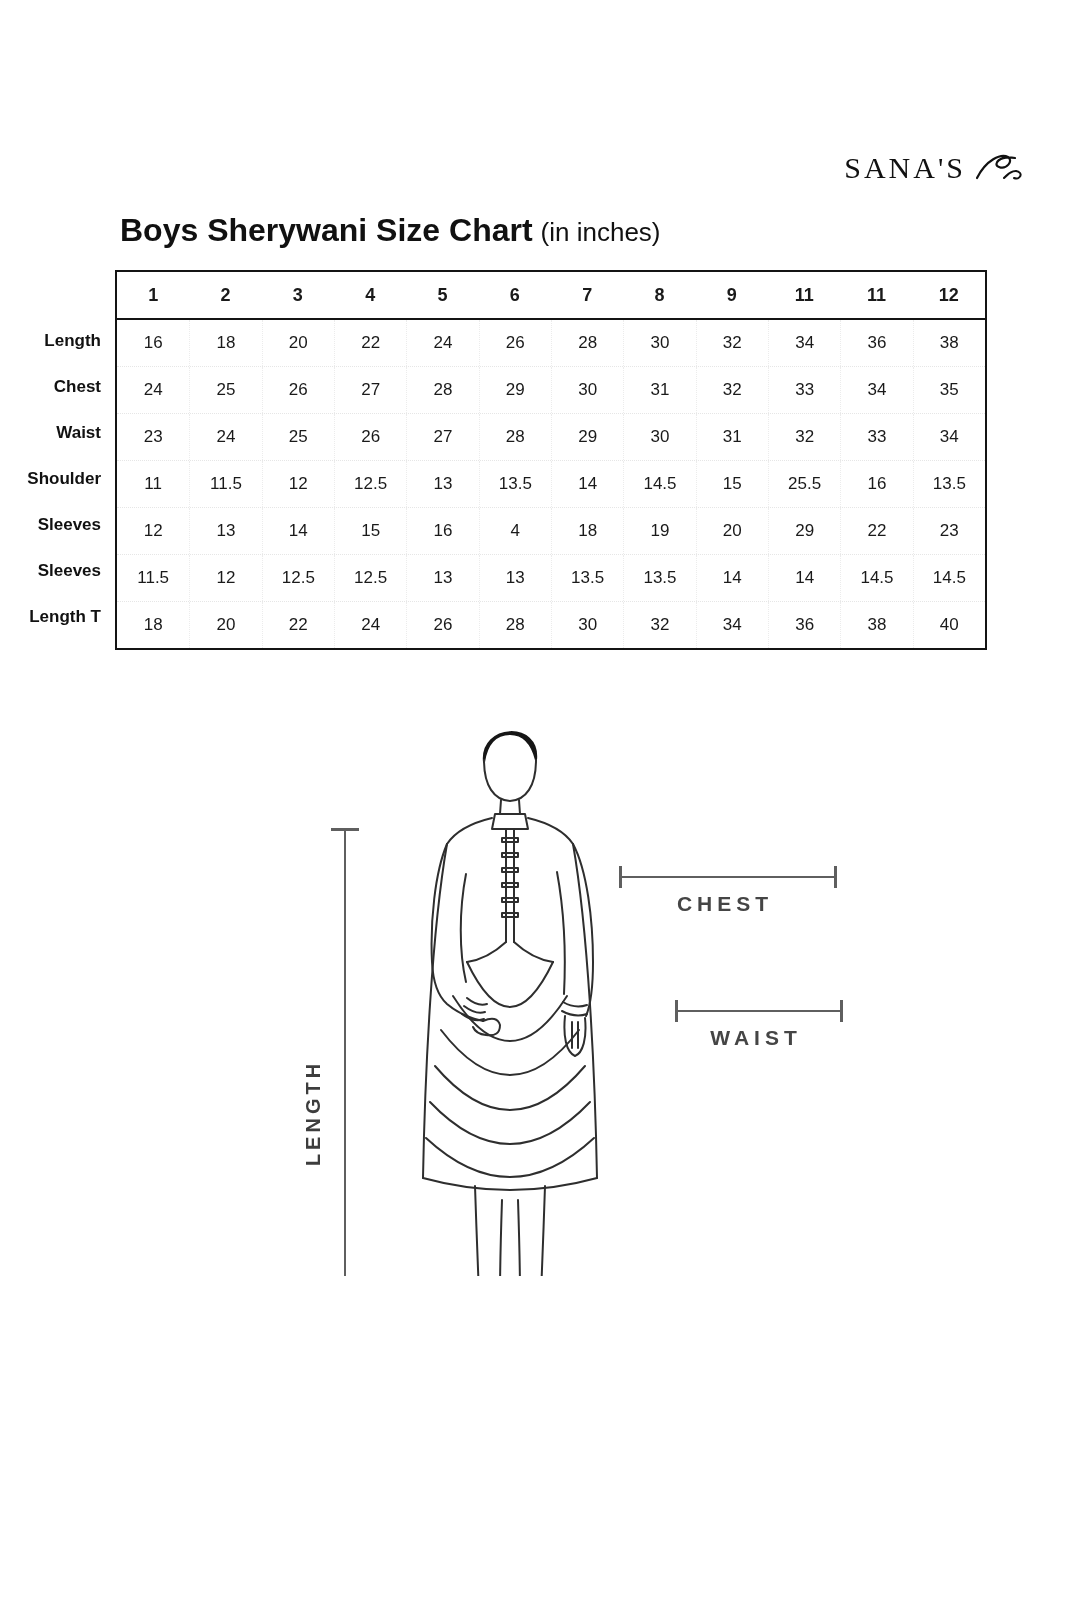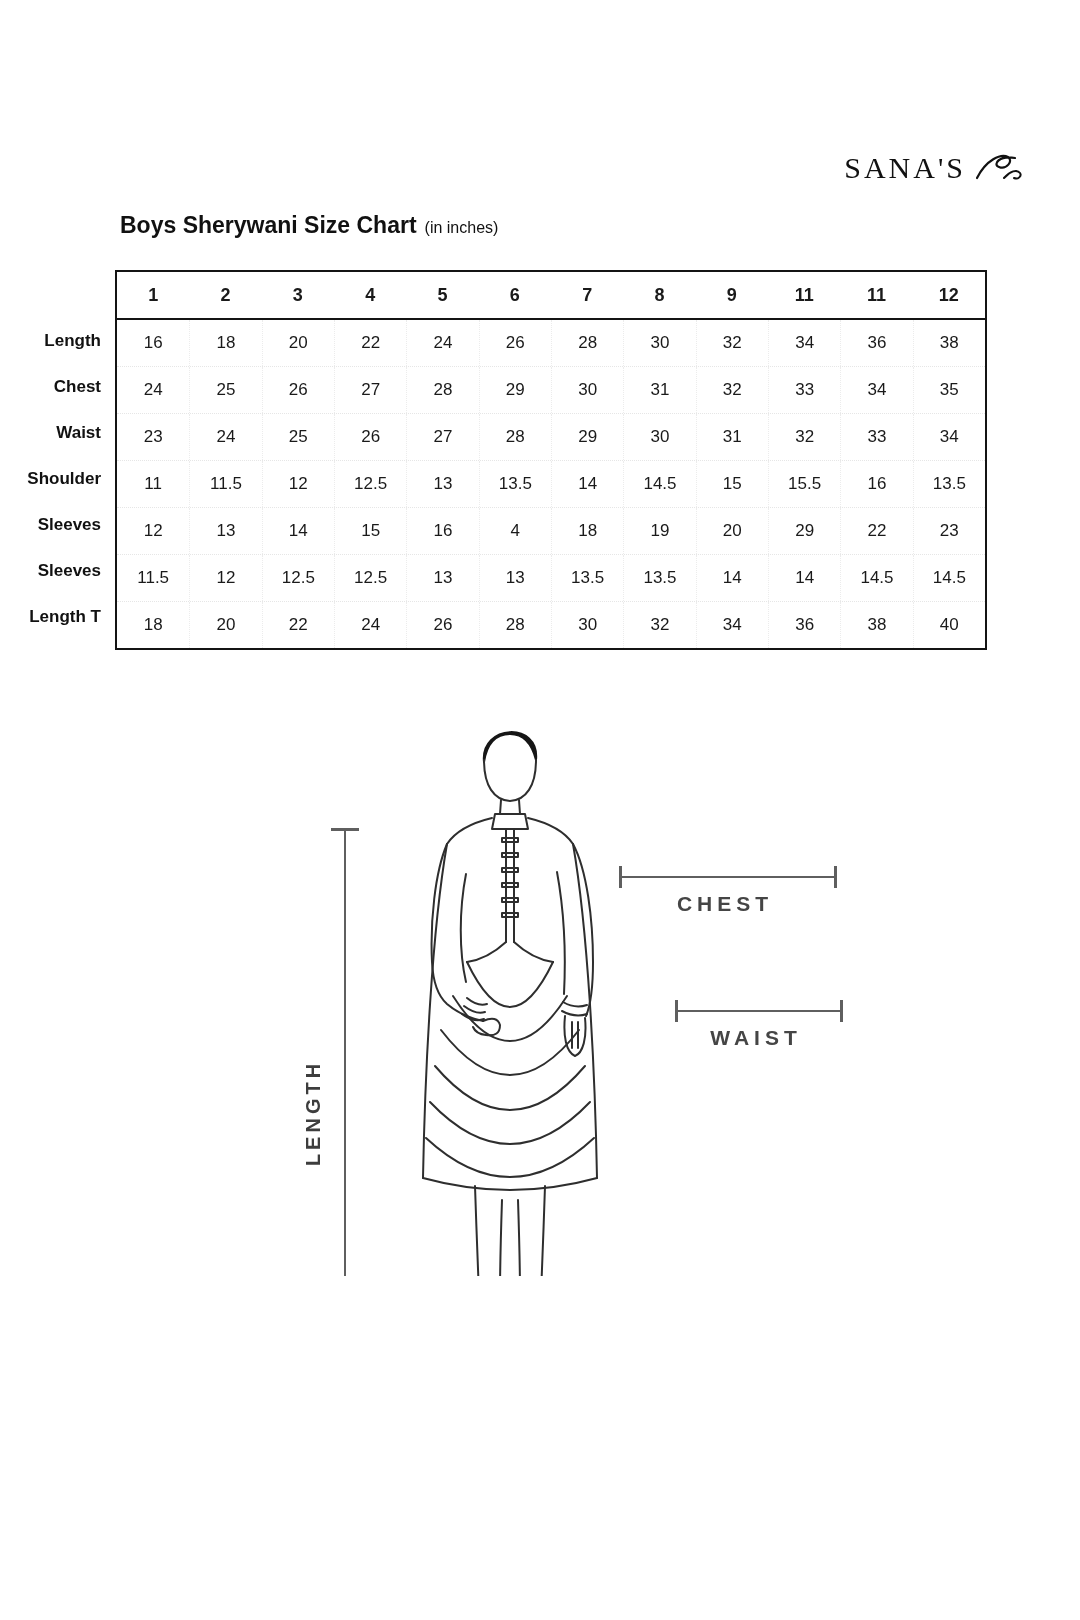--- a/index.html
+++ b/index.html
@@ -35,26 +35,26 @@
   .brand-flourish { display: block; }
 
   
   .title-row {
     position: absolute;
     top: 212px;
     left: 120px;
     white-space: nowrap;
   }
   .title-main {
-    font-size: 23px;
+    font-size: 32px;
     font-weight: bold;
     color: #111;
   }
   .title-sub {
-    font-size: 16px;
+    font-size: 26px;
     font-weight: normal;
     color: #111;
     margin-left: 8px;
   }
 
   
   .chart-wrap {
     position: absolute;
     top: 270px;
     left: 20px;
@@ -271,21 +271,21 @@
           <div class="trow">
             <div class="cell">11</div>
             <div class="cell">11.5</div>
             <div class="cell">12</div>
             <div class="cell">12.5</div>
             <div class="cell">13</div>
             <div class="cell">13.5</div>
             <div class="cell">14</div>
             <div class="cell">14.5</div>
             <div class="cell">15</div>
-            <div class="cell">15.5</div>
+            <div class="cell">25.5</div>
             <div class="cell">16</div>
             <div class="cell">13.5</div>
           </div>
           <div class="trow">
             <div class="cell">12</div>
             <div class="cell">13</div>
             <div class="cell">14</div>
             <div class="cell">15</div>
             <div class="cell">16</div>
             <div class="cell">4</div>

